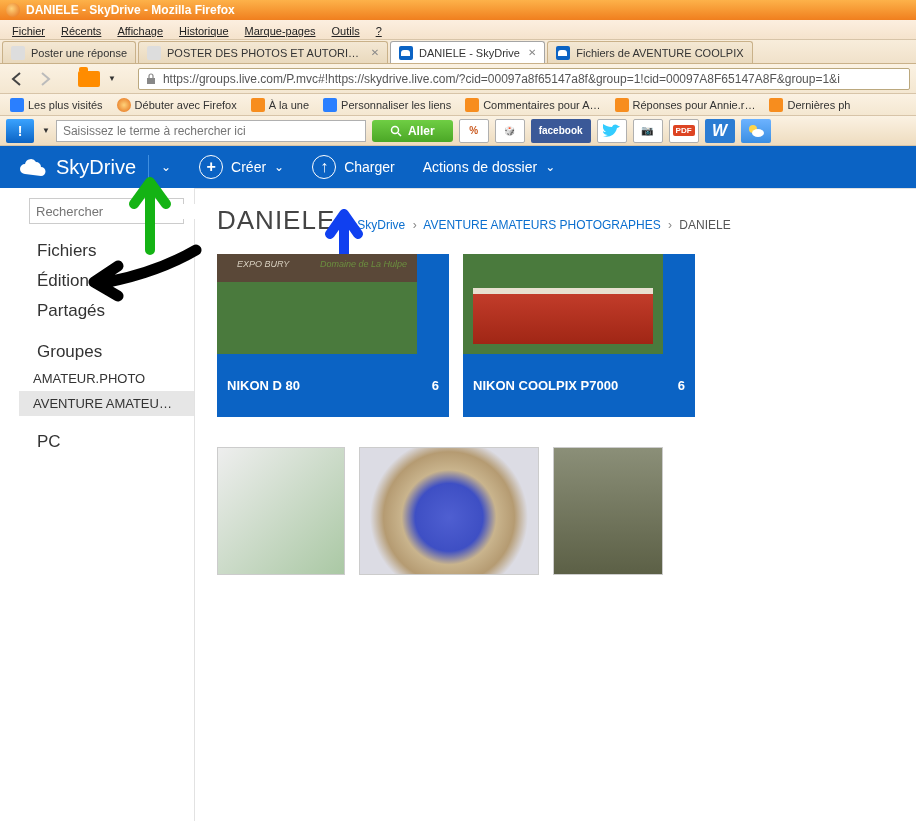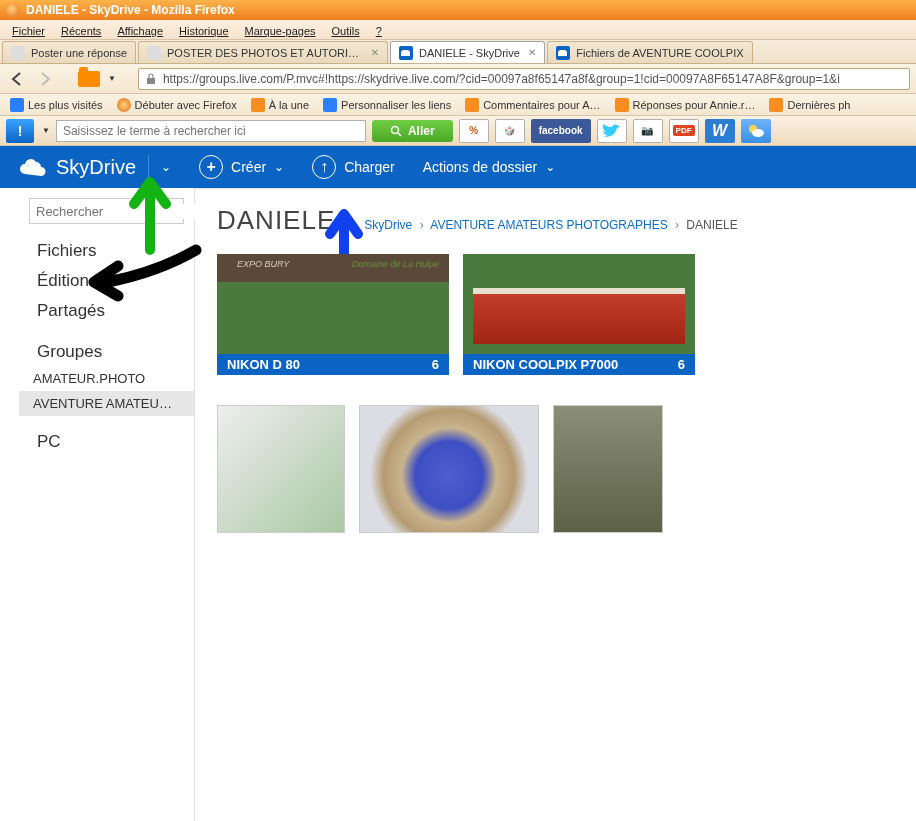--- a/index.html
+++ b/index.html
@@ -69,31 +69,31 @@
   .sidebar { width: 176px; border-right: 1px solid #e2e2e2; padding: 10px 0; background:#fff;margin-left:19px; }
   .searchbox { margin: 0 10px 12px 10px; height:26px; border:1px solid #ccc; display:flex; align-items:center; padding:0 6px; }
   .searchbox input { border:none; outline:none; flex:1; font-size:13px; color:#888; }
   .searchbox .mag2 { width:14px; height:14px; color:#888; }
   .nav-item { padding: 5px 18px; font-size:17px; color:#333; cursor:default; font-weight:300; }
   .nav-group { padding: 16px 18px 4px 18px; font-size:17px; color:#333; font-weight:300; }
   .sub-item { padding: 5px 14px; font-size:13px; color:#333; white-space:nowrap; overflow:hidden; text-overflow:ellipsis; }
   .sub-item.active { background:#e6e6e6; }
 
   .content { flex:1; padding: 16px 22px; overflow:auto; border-top:1px solid #e2e2e2; }
-  .page-title-row { display:flex; align-items:baseline; gap:29px; margin-bottom: 18px; }
+  .page-title-row { display:flex; align-items:baseline; gap:22px; margin-bottom: 18px; }
   .page-title { font-size:26px; color:#444; font-weight:300; letter-spacing:1px; }
   .breadcrumb-line { font-size:12px; color:#555; }
   .breadcrumb-line a { color:#0b6fcf; text-decoration:none; }
   .breadcrumb-line .sep { color:#888; margin:0 4px; }
 
   
   .grid { display:flex; flex-wrap:wrap; gap: 14px; }
   .folder-tile { width:232px; background:#0b63c4; color:#fff; }
-  .folder-tile .thumb { width:232px; height:100px; background:#4a7a3d; display:flex; }
-  .folder-tile .caption { display:flex; align-items:center; justify-content:space-between; padding:3px 10px; font-size:13px; font-weight:bold; }
+  .folder-tile .thumb { width:200px; height:100px; background:#4a7a3d; display:flex; }
+  .folder-tile .caption { display:flex; align-items:center; justify-content:space-between; padding:24px 10px; font-size:13px; font-weight:bold; }
 
   .photo-tile { width:128px; height:128px; border:1px solid #ccc; background:#aac; }
 
   
   .thumb1 { background: linear-gradient(#3d6e38,#3d6e38); position:relative; }
   .thumb1::before { content:""; position:absolute; top:0; left:0; right:0; height:28px; background:#5a4838; }
   .thumb1 .label1 { position:absolute; top:5px; left:20px; font-size:9px; font-style:italic; color:#d8d0c0; }
   .thumb1 .label2 { position:absolute; top:5px; right:10px; font-size:9px; font-style:italic; color:#6b8f3f; }
   .thumb2 { background: linear-gradient(#5b7b4a,#2e4e2a); position:relative; }
   .thumb2::after { content:""; position:absolute; left:10px; right:10px; bottom:10px; height:50px; background: linear-gradient(#c23c2a,#a02615); border-top:6px solid #e8e0d0; }

